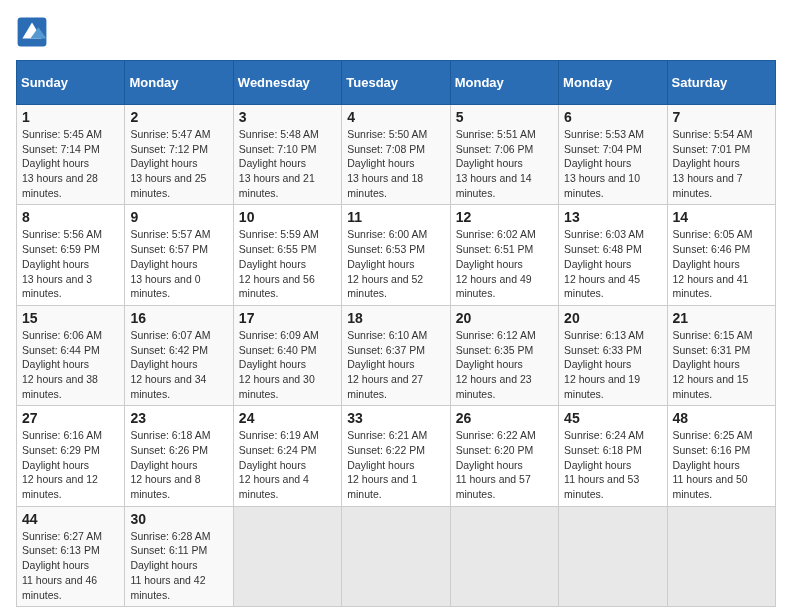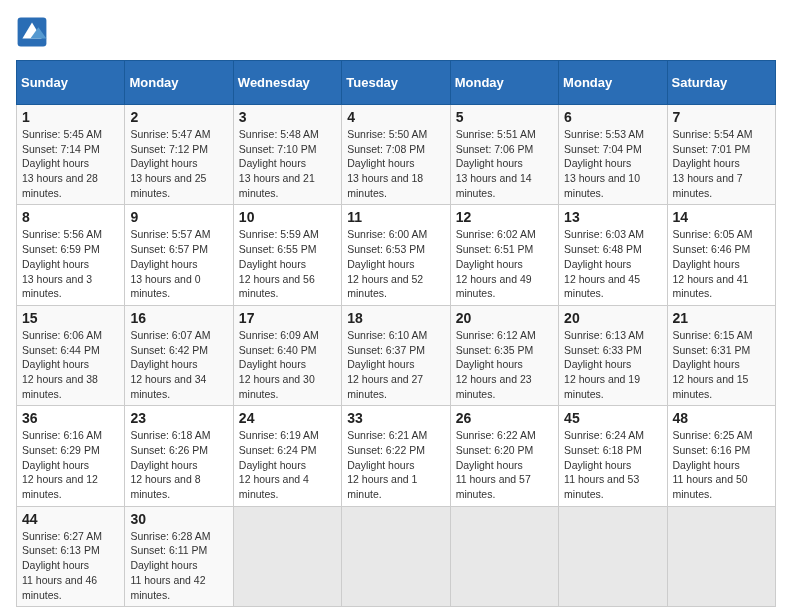--- a/index.html
+++ b/index.html
@@ -166,21 +166,21 @@
         <td><span class="day-num">18</span>
 <span class="day-info">Sunrise: 6:10 AM<br>Sunset: 6:37 PM<br>Daylight hours<br>12 hours and 27 minutes.</span></td>
         <td><span class="day-num">20</span>
 <span class="day-info">Sunrise: 6:12 AM<br>Sunset: 6:35 PM<br>Daylight hours<br>12 hours and 23 minutes.</span></td>
         <td><span class="day-num">20</span>
 <span class="day-info">Sunrise: 6:13 AM<br>Sunset: 6:33 PM<br>Daylight hours<br>12 hours and 19 minutes.</span></td>
         <td><span class="day-num">21</span>
 <span class="day-info">Sunrise: 6:15 AM<br>Sunset: 6:31 PM<br>Daylight hours<br>12 hours and 15 minutes.</span></td>
       </tr>
       <tr>
-        <td><span class="day-num">36</span>
+        <td><span class="day-num">27</span>
 <span class="day-info">Sunrise: 6:16 AM<br>Sunset: 6:29 PM<br>Daylight hours<br>12 hours and 12 minutes.</span></td>
         <td><span class="day-num">23</span>
 <span class="day-info">Sunrise: 6:18 AM<br>Sunset: 6:26 PM<br>Daylight hours<br>12 hours and 8 minutes.</span></td>
         <td><span class="day-num">24</span>
 <span class="day-info">Sunrise: 6:19 AM<br>Sunset: 6:24 PM<br>Daylight hours<br>12 hours and 4 minutes.</span></td>
         <td><span class="day-num">33</span>
 <span class="day-info">Sunrise: 6:21 AM<br>Sunset: 6:22 PM<br>Daylight hours<br>12 hours and 1 minute.</span></td>
         <td><span class="day-num">26</span>
 <span class="day-info">Sunrise: 6:22 AM<br>Sunset: 6:20 PM<br>Daylight hours<br>11 hours and 57 minutes.</span></td>
         <td><span class="day-num">45</span>

